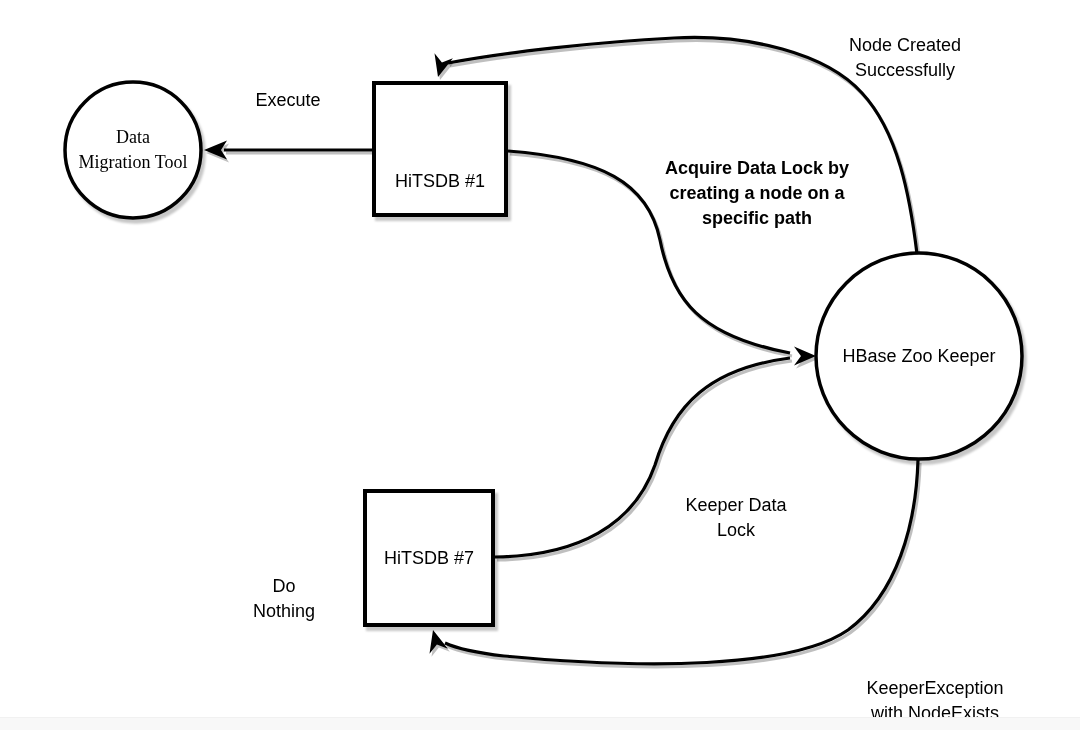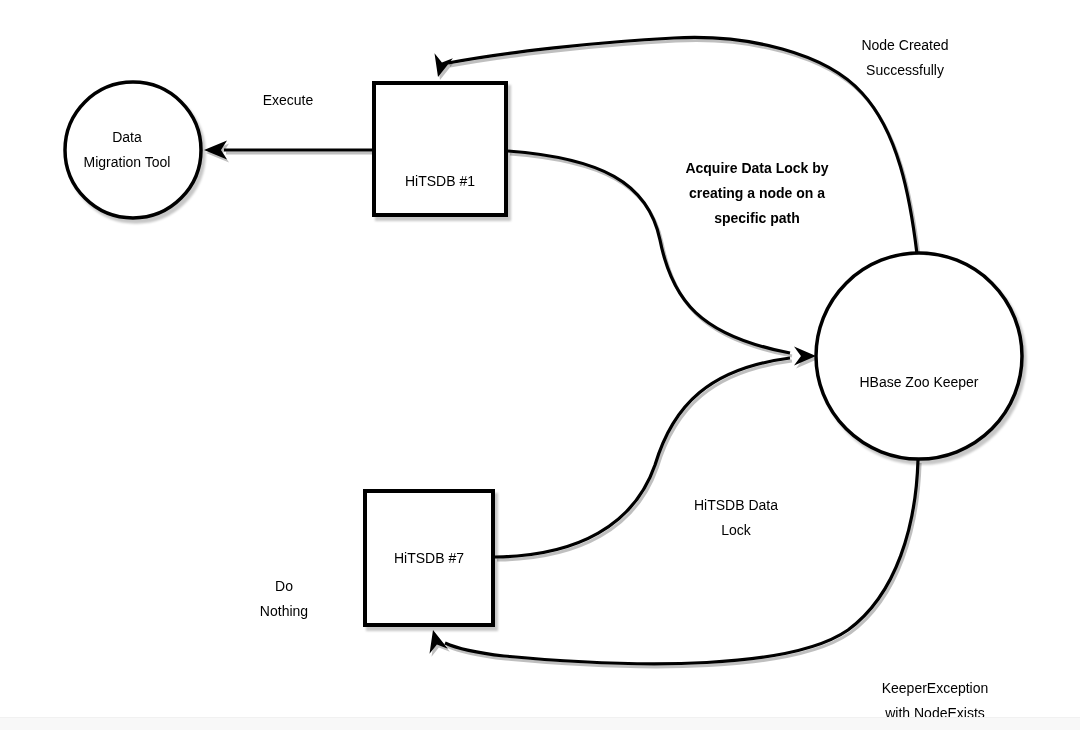--- a/index.html
+++ b/index.html
@@ -36,29 +36,29 @@
     stroke: #000000;
     filter: drop-shadow(3px 4px 1px rgba(0,0,0,0.22));
   }
   .shape.circle { stroke-width: 3.5; }
   .shape.rect   { stroke-width: 4;   }
   .lbl {
     position: absolute;
     transform: translate(-50%, -50%);
     white-space: pre-line;
     text-align: center;
-    font-size: 14px;
+    font-size: 18px;
     line-height: 25px;
     color: #000000;
   }
   
-  .lbl-dmt      { left: 127px; top: 150px; }
+  .lbl-dmt      { left: 133px; top: 150px; font-family: Liberation Serif, serif; }
   .lbl-h1       { left: 440px; top: 149px; margin-top: 32px; }
   .lbl-h2       { left: 429px; top: 558px; }
-  .lbl-zk       { left: 919px; top: 356px; margin-top: 26px; }
+  .lbl-zk       { left: 919px; top: 356px; }
   .lbl-execute  { left: 288px; top: 100px; }
   .lbl-created  { left: 905px; top:  58px; }
   .lbl-acq-long { left: 757px; top: 193px; font-weight: bold; }
   .lbl-acq      { left: 736px; top: 518px; }
   .lbl-nothing  { left: 284px; top: 559px; margin-top: 40px; }
   .lbl-keeper   { left: 935px; top: 669px; margin-top: 32px; }
   #footer-strip {
     position: absolute;
     left: 0;
     bottom: 0;
@@ -99,21 +99,21 @@
   <div class="lbl lbl-h1">HiTSDB #1</div>
   <div class="lbl lbl-h2">HiTSDB #7</div>
   <div class="lbl lbl-zk">HBase Zoo Keeper</div>
 
   <div class="lbl lbl-execute">Execute</div>
   <div class="lbl lbl-created">Node Created
 Successfully</div>
   <div class="lbl lbl-acq-long">Acquire Data Lock by
 creating a node on a
 specific path</div>
-  <div class="lbl lbl-acq">HiTSDB Data
+  <div class="lbl lbl-acq">Keeper Data
 Lock</div>
   <div class="lbl lbl-nothing">Do
 Nothing</div>
   <div class="lbl lbl-keeper">KeeperException
 with NodeExists</div>
 
   <div id="footer-strip"></div>
 </div>
 
 </body></html>

